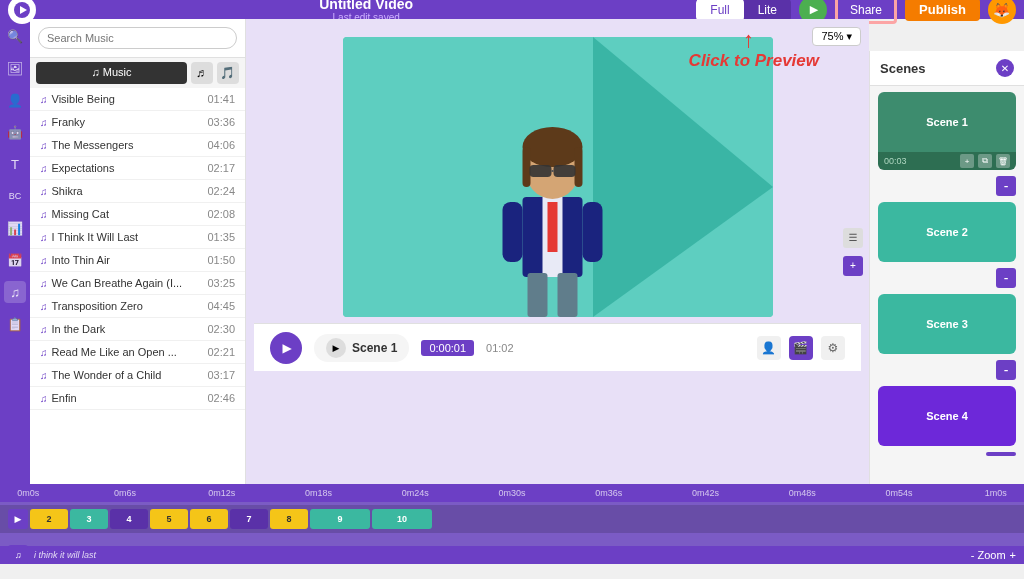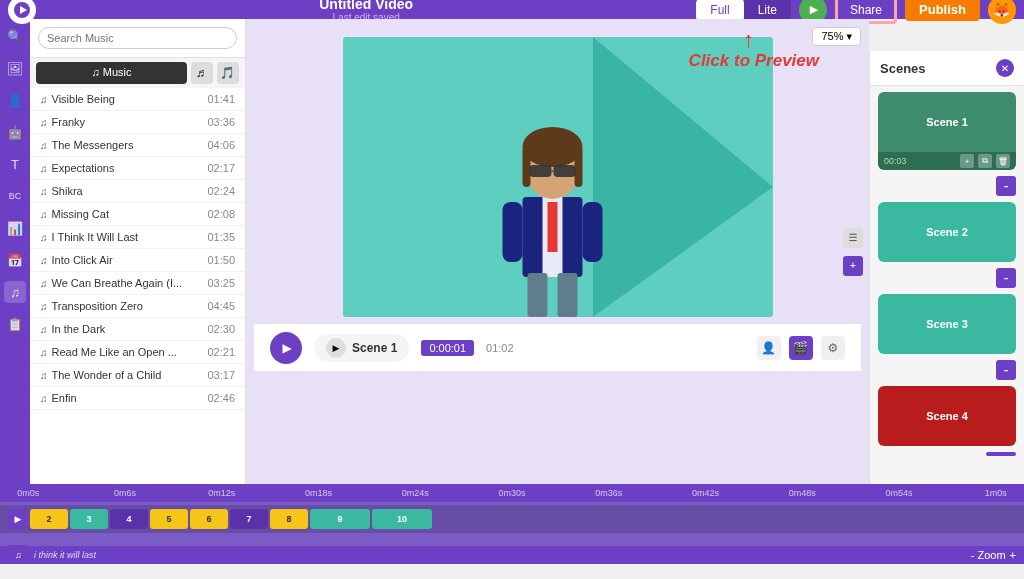--- a/index.html
+++ b/index.html
@@ -65,21 +65,21 @@
     
     #scenes-panel { width: 155px; background: #f5f5f5; overflow-y: auto; border-left: 1px solid #e0e0e0; margin-top: 32px; }
     #scenes-panel .scenes-header { display: flex; align-items: center; justify-content: space-between; padding: 8px 10px; background: #fff; border-bottom: 1px solid #e0e0e0; }
     #scenes-panel .scenes-title { font-size: 13px; font-weight: bold; color: #333; }
     #scenes-panel .scenes-close { width: 18px; height: 18px; background: #6c3fc5; border-radius: 50%; display: flex; align-items: center; justify-content: center; cursor: pointer; color: #fff; font-size: 10px; }
     .scene-card { margin: 6px 8px; border-radius: 6px; overflow: hidden; cursor: pointer; }
     .scene-card .sc-preview { height: 60px; display: flex; align-items: center; justify-content: center; font-size: 11px; color: #fff; font-weight: bold; position: relative; }
     .scene-card.sc1 .sc-preview { background: #3d8c6e; }
     .scene-card.sc2 .sc-preview { background: #3bb8a0; }
     .scene-card.sc3 .sc-preview { background: #3bb8a0; }
-    .scene-card.sc4 .sc-preview { background: #b91c1c; align-items: center; }
+    .scene-card.sc4 .sc-preview { background: #6d28d9; align-items: center; }
     .scene-card .sc-footer { background: #3d8c6e; padding: 2px 6px; display: flex; align-items: center; justify-content: space-between; }
     .scene-card.sc1 .sc-footer { background: #2d6e52; }
     .scene-card .sc-dur { font-size: 9px; color: #aed6c0; }
     .scene-footer-icons { display: flex; gap: 4px; }
     .sc-foot-icon { width: 14px; height: 14px; background: rgba(255,255,255,0.3); border-radius: 2px; display: flex; align-items: center; justify-content: center; cursor: pointer; font-size: 8px; color: #fff; }
     .scene-minus-btn { width: 20px; height: 20px; background: #6c3fc5; border-radius: 3px; display: flex; align-items: center; justify-content: center; cursor: pointer; font-size: 14px; color: #fff; margin: 4px 8px 4px auto; }
 
     
     #timeline { height: 80px; background: #7b5bc5; overflow: hidden; display: flex; flex-direction: column; }
     #timeline .tl-ruler { height: 18px; background: #6c3fc5; display: flex; align-items: center; padding: 0 4px; overflow: hidden; }
@@ -167,21 +167,21 @@
         </div>
         <div class="music-item">
           <span class="m-name">Missing Cat</span>
           <span class="m-dur">02:08</span>
         </div>
         <div class="music-item">
           <span class="m-name">I Think It Will Last</span>
           <span class="m-dur">01:35</span>
         </div>
         <div class="music-item">
-          <span class="m-name">Into Click Air</span>
+          <span class="m-name">Into Thin Air</span>
           <span class="m-dur">01:50</span>
         </div>
         <div class="music-item">
           <span class="m-name">We Can Breathe Again (I...</span>
           <span class="m-dur">03:25</span>
         </div>
         <div class="music-item">
           <span class="m-name">Transposition Zero</span>
           <span class="m-dur">04:45</span>
         </div>

